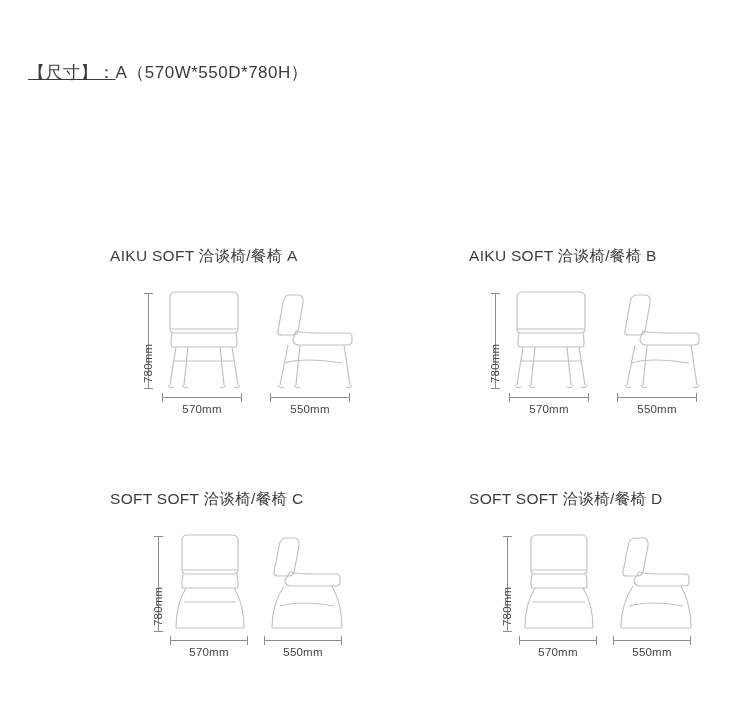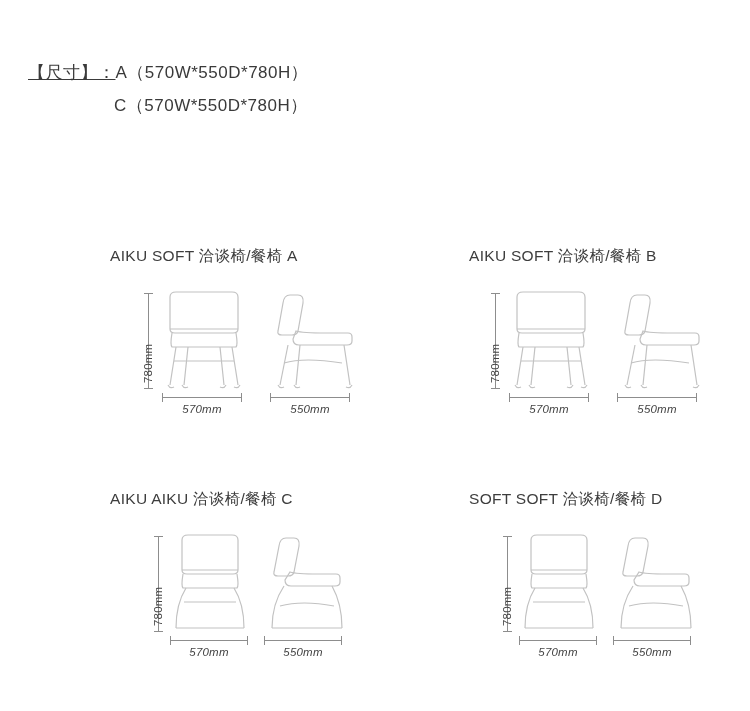--- a/index.html
+++ b/index.html
@@ -121,36 +121,32 @@
   .hbar::before { left: 0; }
   .hbar::after { right: 0; }
 
   .hlabel {
     position: absolute;
     font-size: 11.5px;
     color: #444;
     white-space: nowrap;
     text-align: center;
     letter-spacing: .2px;
-    font-style: italic;
   }
 
   .chair-svg {
     position: absolute;
   }
 </style>
 </head>
 <body>
 
 <div class="spec-block">
   <div class="spec-line">
     <span class="spec-label">【尺寸】：</span><span>A</span><span>（570W*550D*780H）</span>
-  </div>
-  <div class="spec-line">
-    <span class="indent"></span><span>C</span><span>（570W*550D*780H）</span>
   </div>
 </div>
 
 <div class="grid">
 
   <div class="row">
 
     <div class="cell">
       <div class="cell-title">AIKU SOFT  洽谈椅/餐椅 A</div>
       <div class="figure">
@@ -240,21 +236,21 @@
 
         <div class="hbar" style="left:198px; top:112px; width:80px;"></div>
         <div class="hlabel" style="left:198px; top:118px; width:80px;">550mm</div>
       </div>
     </div>
   </div>
 
   <div class="row">
 
     <div class="cell">
-      <div class="cell-title">AIKU AIKU  洽谈椅/餐椅 C</div>
+      <div class="cell-title">SOFT SOFT  洽谈椅/餐椅 C</div>
       <div class="figure">
 
         <div class="vbar" style="left:114px; top:8px; height:96px;"></div>
         <div class="vlabel" style="left:108px; top:98px;">780mm</div>
 
         <svg class="chair-svg" style="left:120px; top:0px;" width="90" height="112" viewBox="0 0 90 112">
           <g fill="none" stroke="#c2c2c2" stroke-width="1.2">
             <path d="M18 12 q0 -5 6 -5 h44 q6 0 6 5 v30 q0 4 -5 4 h-46 q-5 0 -5 -4 z"></path>
             <path d="M18 42 h56"></path>
             <path d="M19 46 q-2 12 0 14 h54 q2 -2 0 -14"></path>

